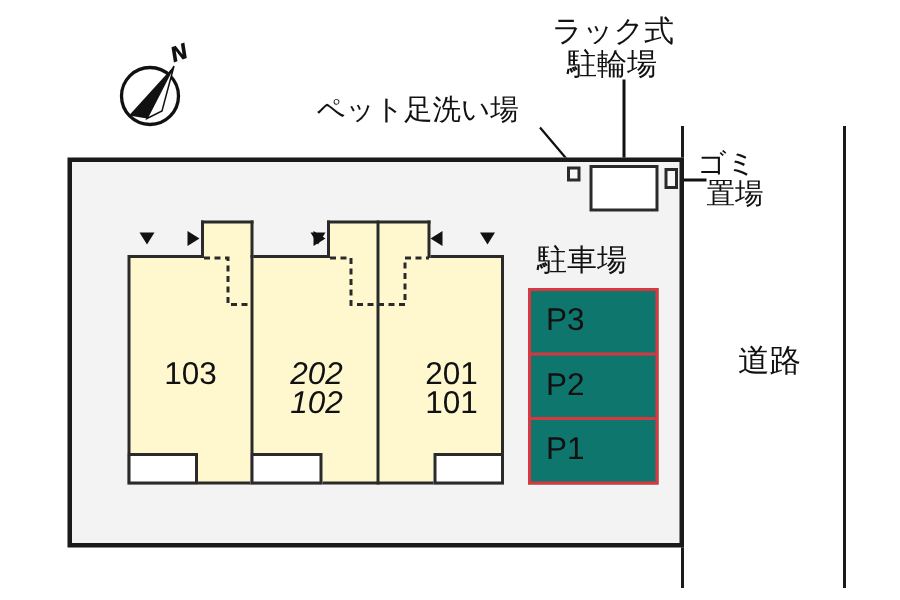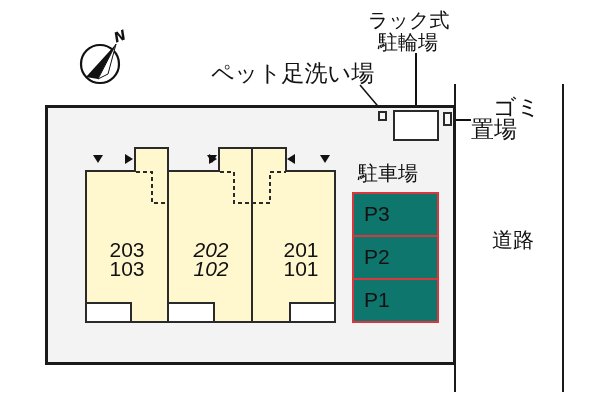--- a/index.html
+++ b/index.html
@@ -10,21 +10,21 @@
          background: #f3f3f3; border: 3px solid #1a1a1a; }
   .road-line { width: 2px; background: #1a1a1a; }
   .bldg { background: #fff8cf; border: 2px solid #2a2a2a; box-sizing: border-box; }
   .unit-label { font-family: "Liberation Sans", sans-serif; font-size: 21px; line-height: 19px;
                 text-align: center; color: #111; }
   .storage { background: #ffffff; border: 2px solid #2a2a2a; box-sizing: border-box; }
   .parking { background: #0f766e; border: 2px solid #d9363e; box-sizing: border-box; }
   .slot { height: 43px; box-sizing: border-box; border-bottom: 2px solid #d9363e;
           font-family: "Liberation Sans", sans-serif; font-size: 21px; line-height: 40px; padding-left: 10px; }
   .slot:last-child { border-bottom: none; }
-  .jp { font-size: 23px; line-height: 20px; white-space: nowrap; }
+  .jp { font-size: 19px; line-height: 20px; white-space: nowrap; }
   .box { background: #f8f8f8; border: 2px solid #2a2a2a; box-sizing: border-box; }
 </style>
 </head>
 <body>
 
 <div class="abs" style="left:78px;top:30px;width:52px;height:56px;">
   <svg width="52" height="56" viewBox="0 0 52 56">
     <circle cx="22" cy="34" r="19" fill="#fff" stroke="#111" stroke-width="2.2"></circle>
     <polygon points="38,14 8,47 20,49" fill="#111"></polygon>
     <polygon points="38,14 20,49 30,44" fill="#fff" stroke="#111" stroke-width="1"></polygon>
@@ -34,21 +34,21 @@
 
 <div class="abs jp" style="left:211px;top:63px;">ペット足洗い場</div>
 <svg class="abs" style="left:358px;top:83px;" width="30" height="30">
   <line x1="2" y1="2" x2="24" y2="28" stroke="#111" stroke-width="1.5"></line>
 </svg>
 
 <div class="abs jp" style="left:368px;top:10px;font-size:20px;">ラック式</div>
 <div class="abs jp" style="left:378px;top:32px;font-size:20px;">駐輪場</div>
 <div class="abs" style="left:415px;top:53px;width:2px;height:72px;background:#111;"></div>
 
-<div class="abs jp" style="left:493px;top:99px;font-family:Liberation Mono, monospace;">ゴミ</div>
+<div class="abs jp" style="left:465px;top:99px;">ゴミ</div>
 <div class="abs jp" style="left:471px;top:119px;">置場</div>
 <div class="abs" style="left:450px;top:119px;width:21px;height:2px;background:#111;"></div>
 
 <div class="abs road-line" style="left:454px;top:84px;height:308px;"></div>
 <div class="abs road-line" style="left:562px;top:84px;height:308px;"></div>
 <div class="abs jp" style="left:492px;top:230px;font-size:21px;text-align:right;">道路</div>
 
 <div class="abs lot"></div>
 
 <div class="abs box" style="left:378px;top:111px;width:9px;height:10px;"></div>
@@ -82,21 +82,20 @@
   <polygon points="125,4 125,4 125,4" fill="none"></polygon>
   <polygon points="125,4 125,4 125,4" fill="none"></polygon>
   <polygon points="125,4 133,9 125,14" fill="none"></polygon>
   <polygon points="125,4 125,4 125,4" fill="none"></polygon>
   <polygon points="124,4 132,9 124,14" fill="#111"></polygon>
   <polygon points="210,4 202,9 210,14" fill="#111"></polygon>
   <polygon points="235,5 245,5 240,13" fill="#111"></polygon>
 </svg>
 
 <div class="abs unit-label" style="left:86px;top:240px;width:82px;">
-  <div>203</div>
   <div>103</div>
 </div>
 <div class="abs unit-label" style="left:170px;top:240px;width:82px;font-style:italic;">
   <div>202</div>
   <div>102</div>
 </div>
 <div class="abs unit-label" style="left:253px;top:240px;width:96px;">
   <div>201</div>
   <div>101</div>
 </div>

